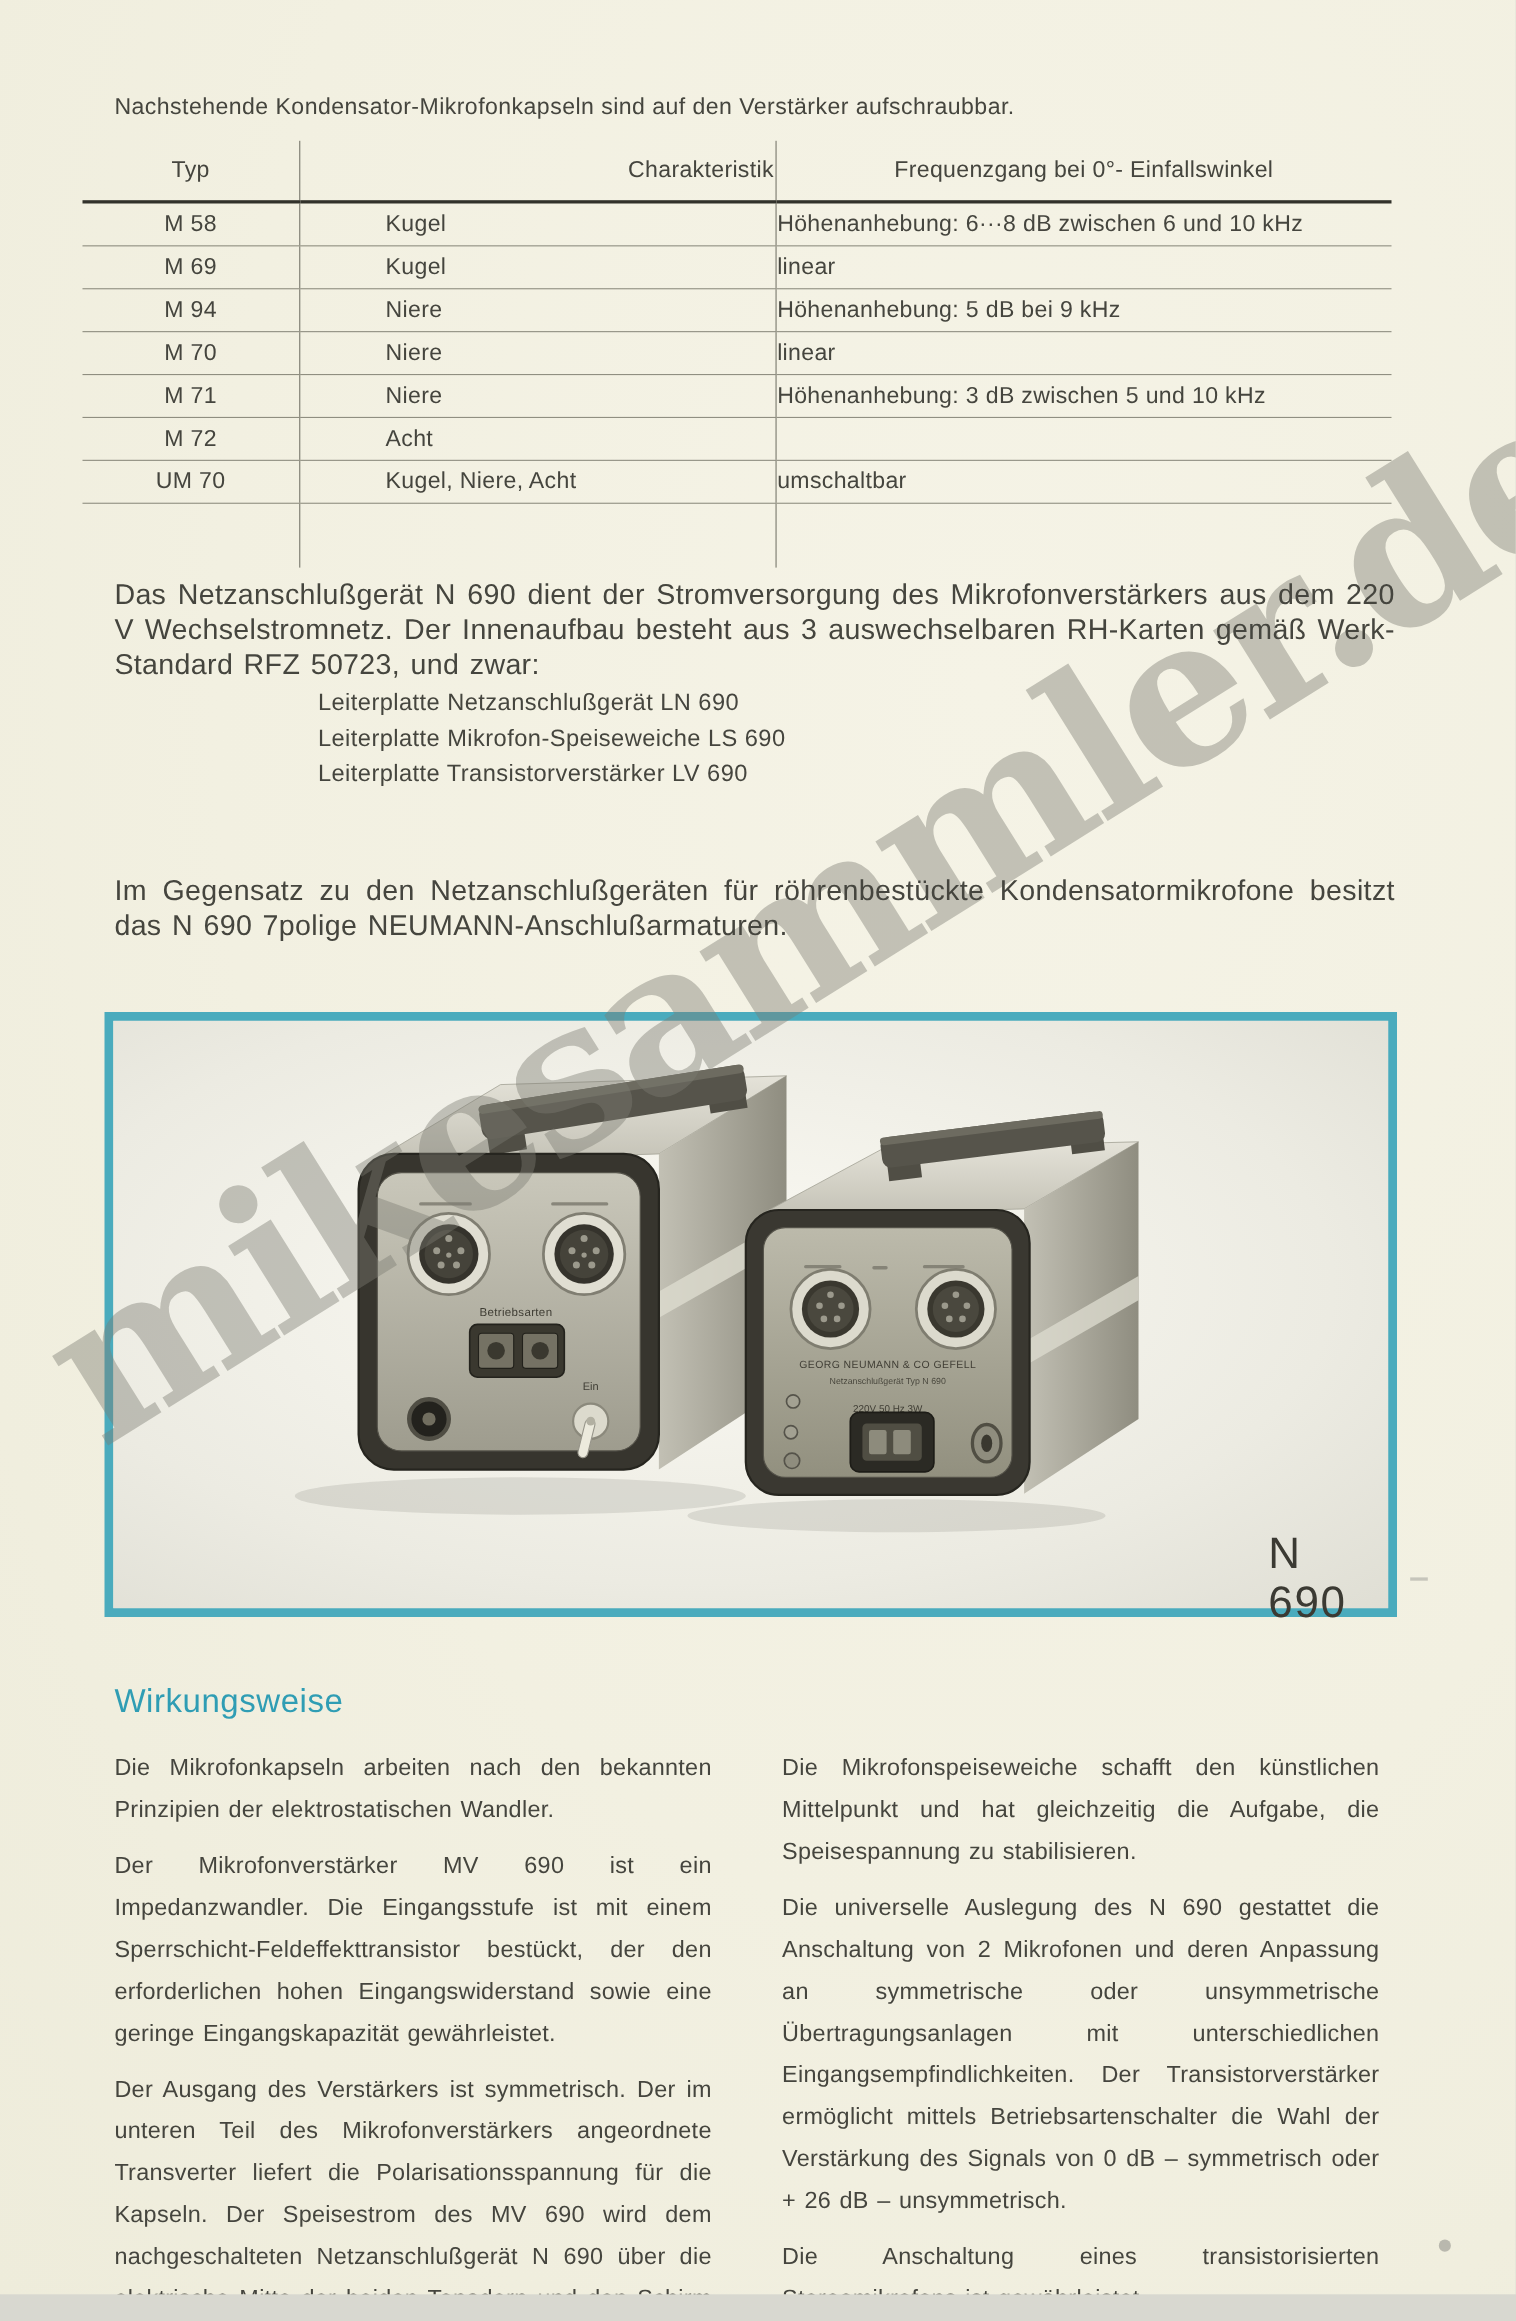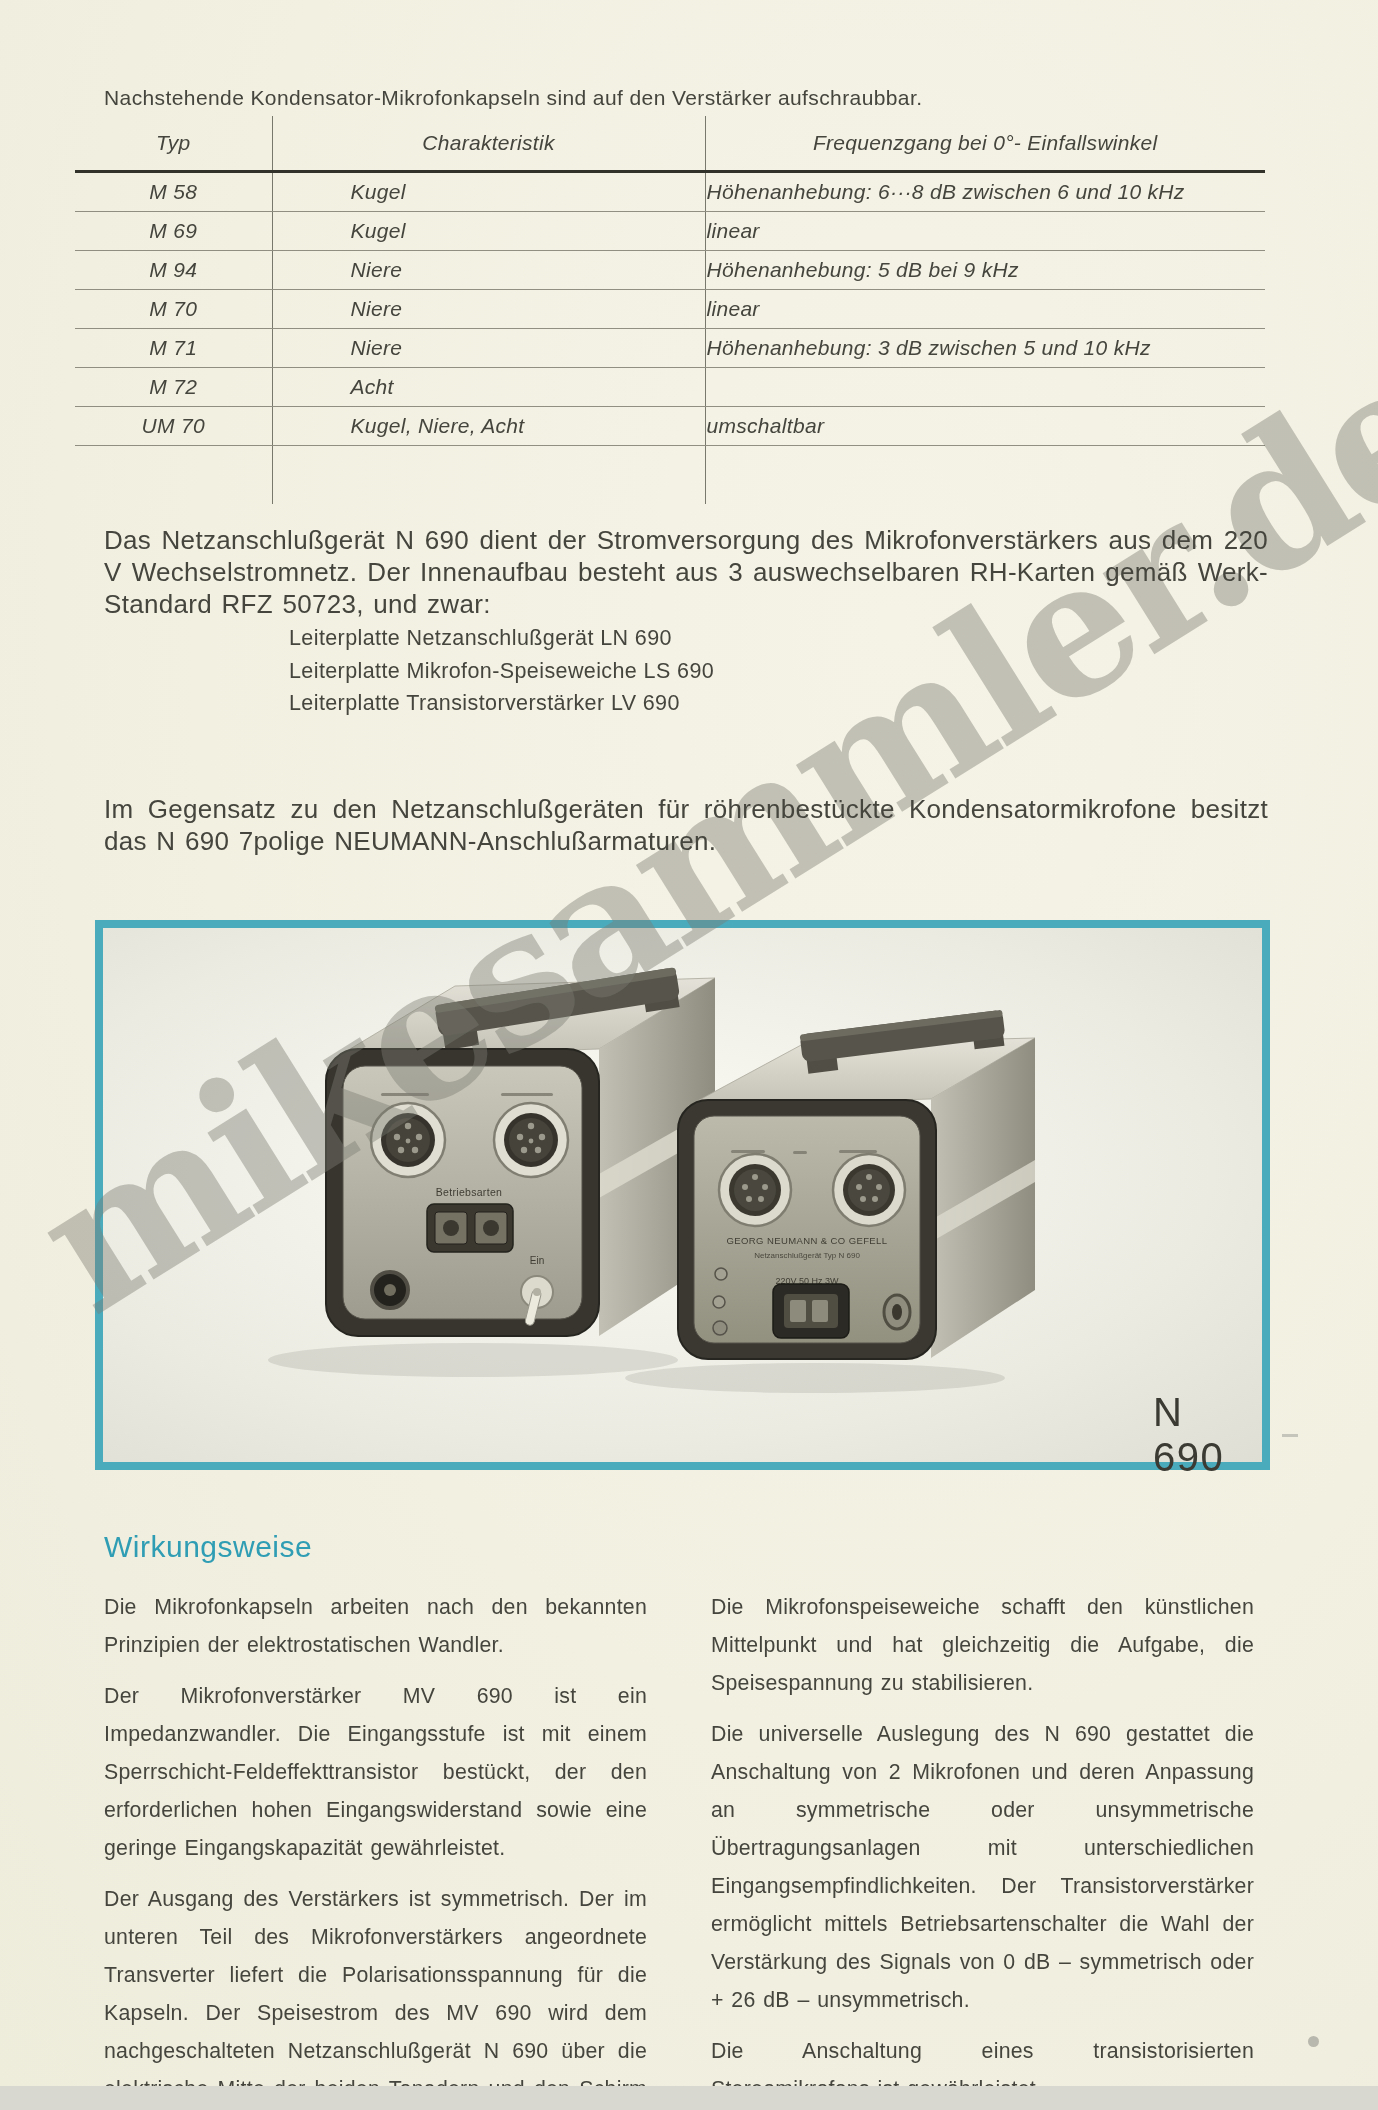--- a/index.html
+++ b/index.html
@@ -6,21 +6,21 @@
   .page{
     position:relative; width:1378px; height:2086px; overflow:hidden;
     background:radial-gradient(ellipse at 65% 30%, #f5f3e6 0%, #f2f0e1 55%, #eeecdb 100%);
     font-family:"Liberation Sans", sans-serif; color:#45453e;
   }
   .abs{position:absolute;}
   .txt{z-index:6;}
   .intro{left:104px; top:86px; font-size:21px; letter-spacing:0.4px;}
 
   
-  .cap-table{left:75px; top:116px; width:1190px; border-collapse:collapse; table-layout:fixed; z-index:6; position:absolute; font-size:21px; letter-spacing:0.3px;font-style:italic;}
+  .cap-table{left:75px; top:128px; width:1190px; border-collapse:collapse; table-layout:fixed; z-index:6; position:absolute; font-size:21px; letter-spacing:0.3px;}
   .cap-table th{font-weight:normal; height:52px; vertical-align:middle; border-bottom:3px solid #32322b;}
   .cap-table td{height:36px; vertical-align:middle; border-bottom:1px solid rgba(62,62,50,0.55);}
   .cap-table .c-typ{text-align:center;}
   .cap-table .c-char{padding-left:78px;}
   .cap-table .c-freq{}
   .cap-table .vr{border-left:1px solid rgba(55,55,45,0.65);}
   .cap-table tr.ext td{height:56px; border-bottom:none;}
 
   .para{left:104px; width:1164px; font-size:26px; line-height:32px; text-align:justify; letter-spacing:0.3px; word-spacing:2px; hyphens:auto; -webkit-hyphens:auto;}
   .p1{top:524px;}
@@ -58,21 +58,21 @@
 
   <table class="cap-table">
     <colgroup>
         <col style="width:197px">
         <col style="width:433px">
         <col style="width:560px">
       </colgroup>
     <tbody>
         <tr>
       <th class="c-typ">Typ</th>
-      <th class="vr" style="text-align:center;">Charakteristik</th>
+      <th class="vr" style="text-align:right;">Charakteristik</th>
       <th class="vr" style="text-align:center;">Frequenzgang bei 0°- Einfallswinkel</th>
     </tr>
     <tr>
       <td class="c-typ">M 58</td>
       <td class="vr c-char">Kugel</td>
       <td class="vr c-freq">Höhenanhebung: 6···8 dB zwischen 6 und 10 kHz</td>
     </tr>
     <tr>
       <td class="c-typ">M 69</td>
       <td class="vr c-char">Kugel</td>

